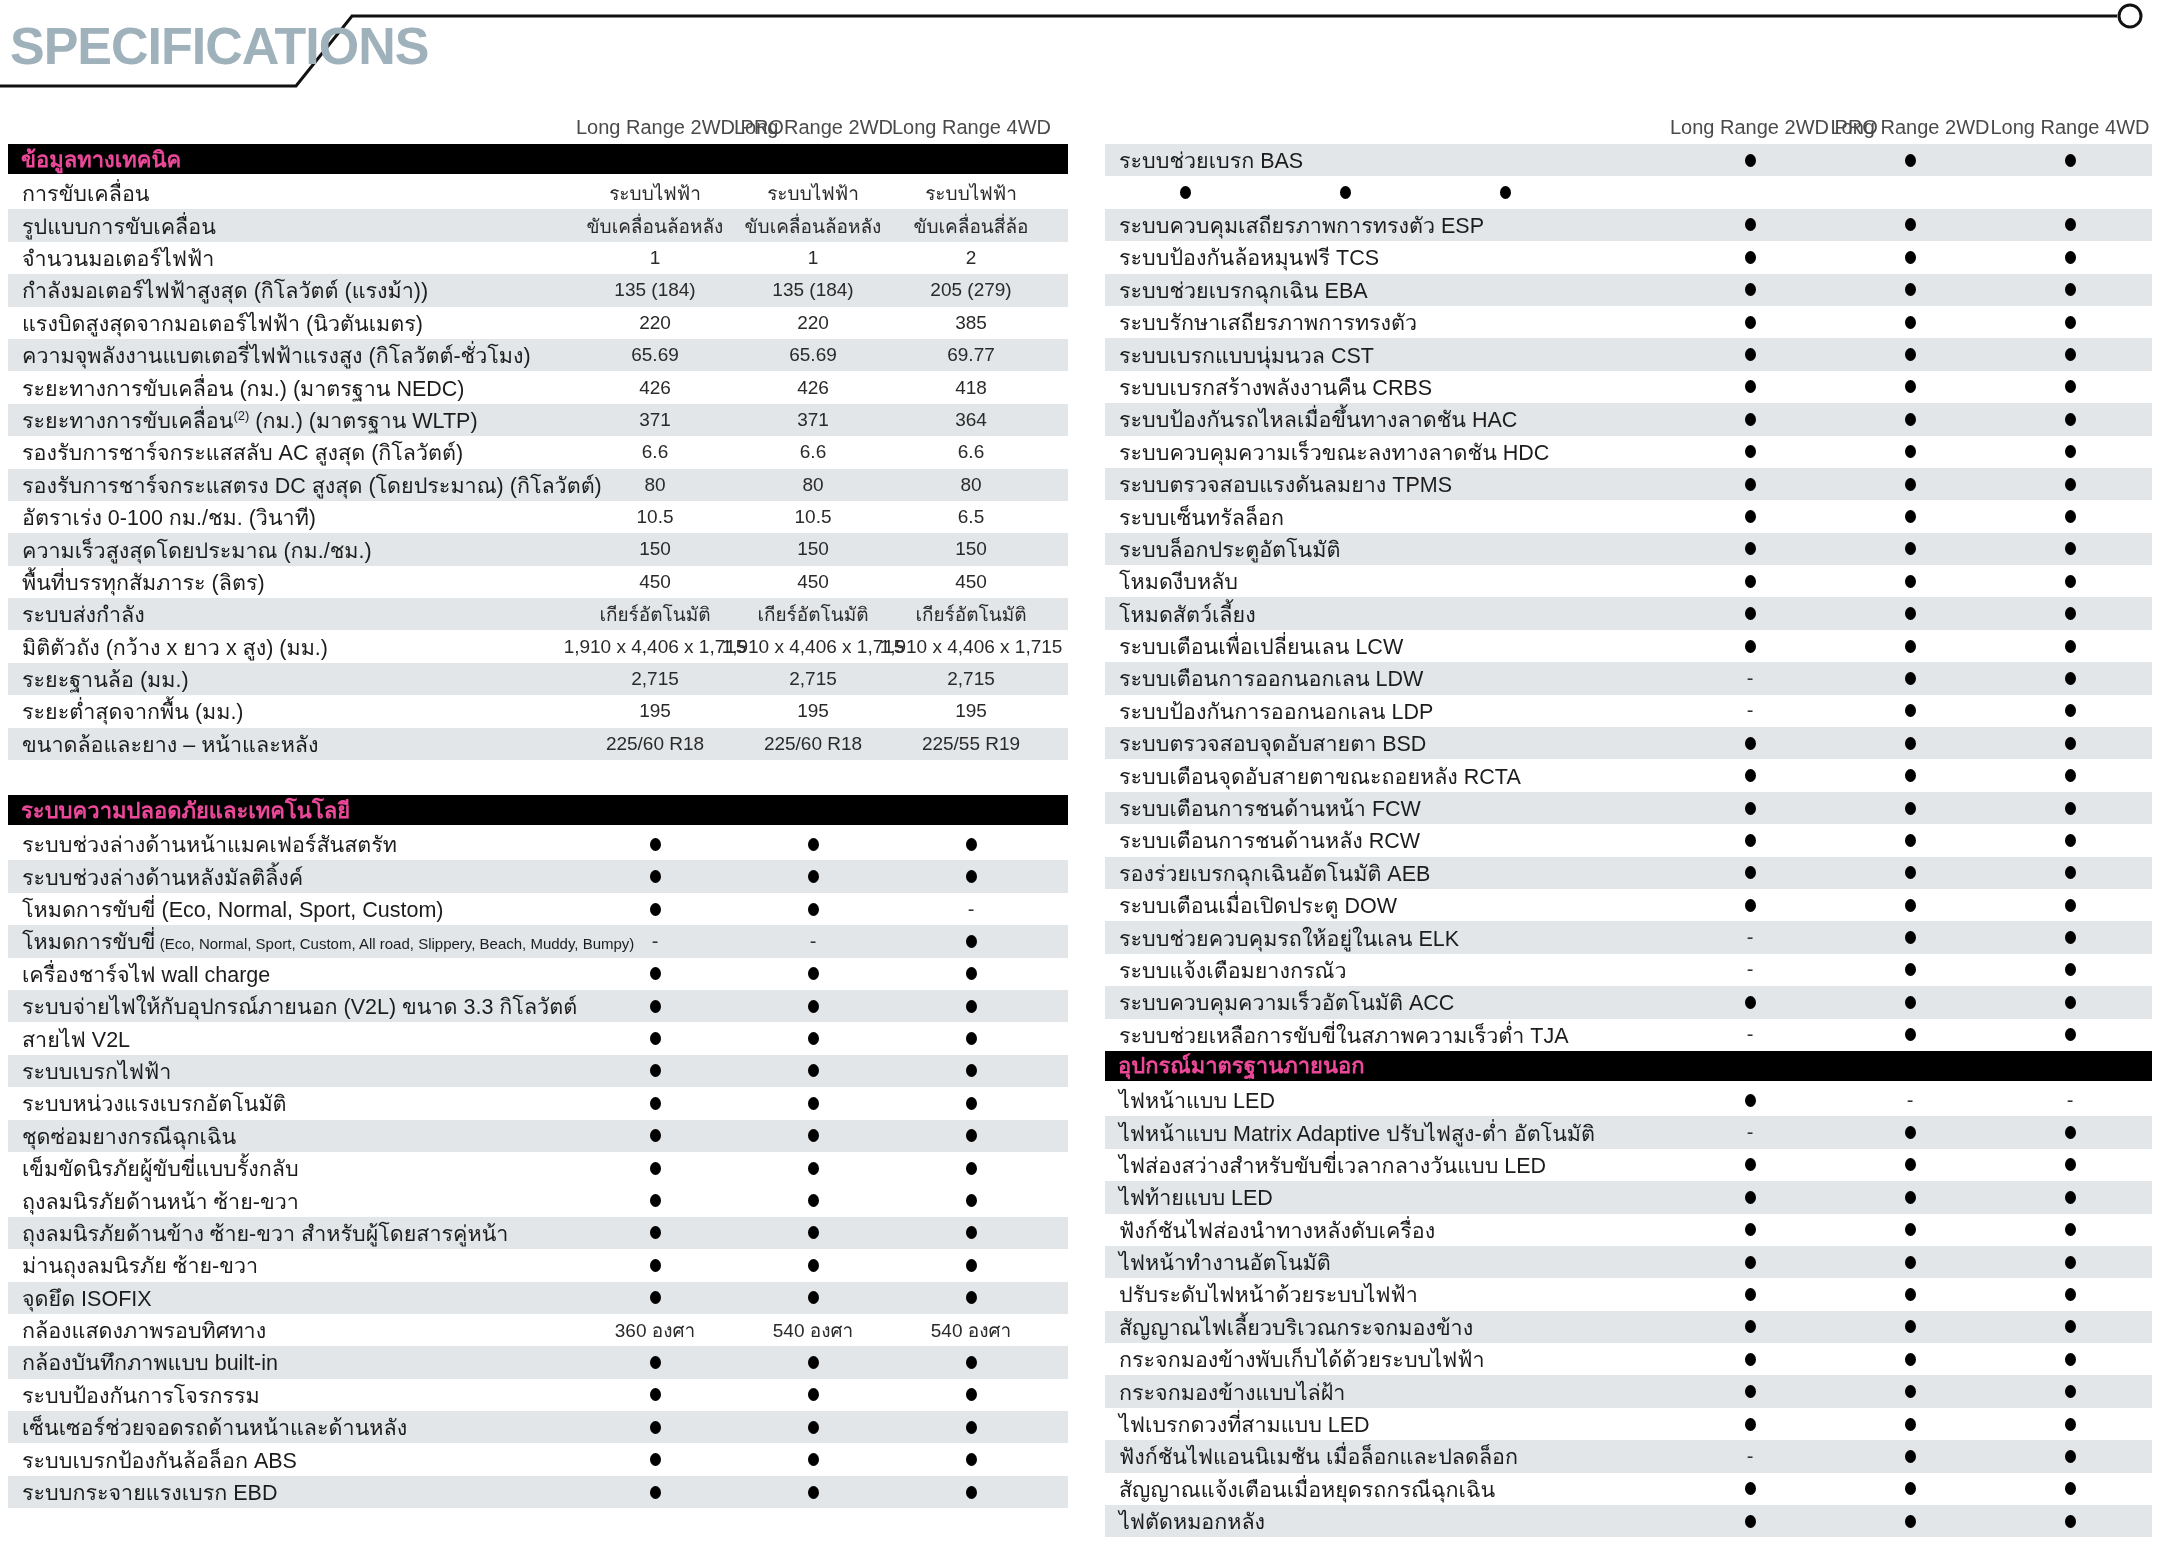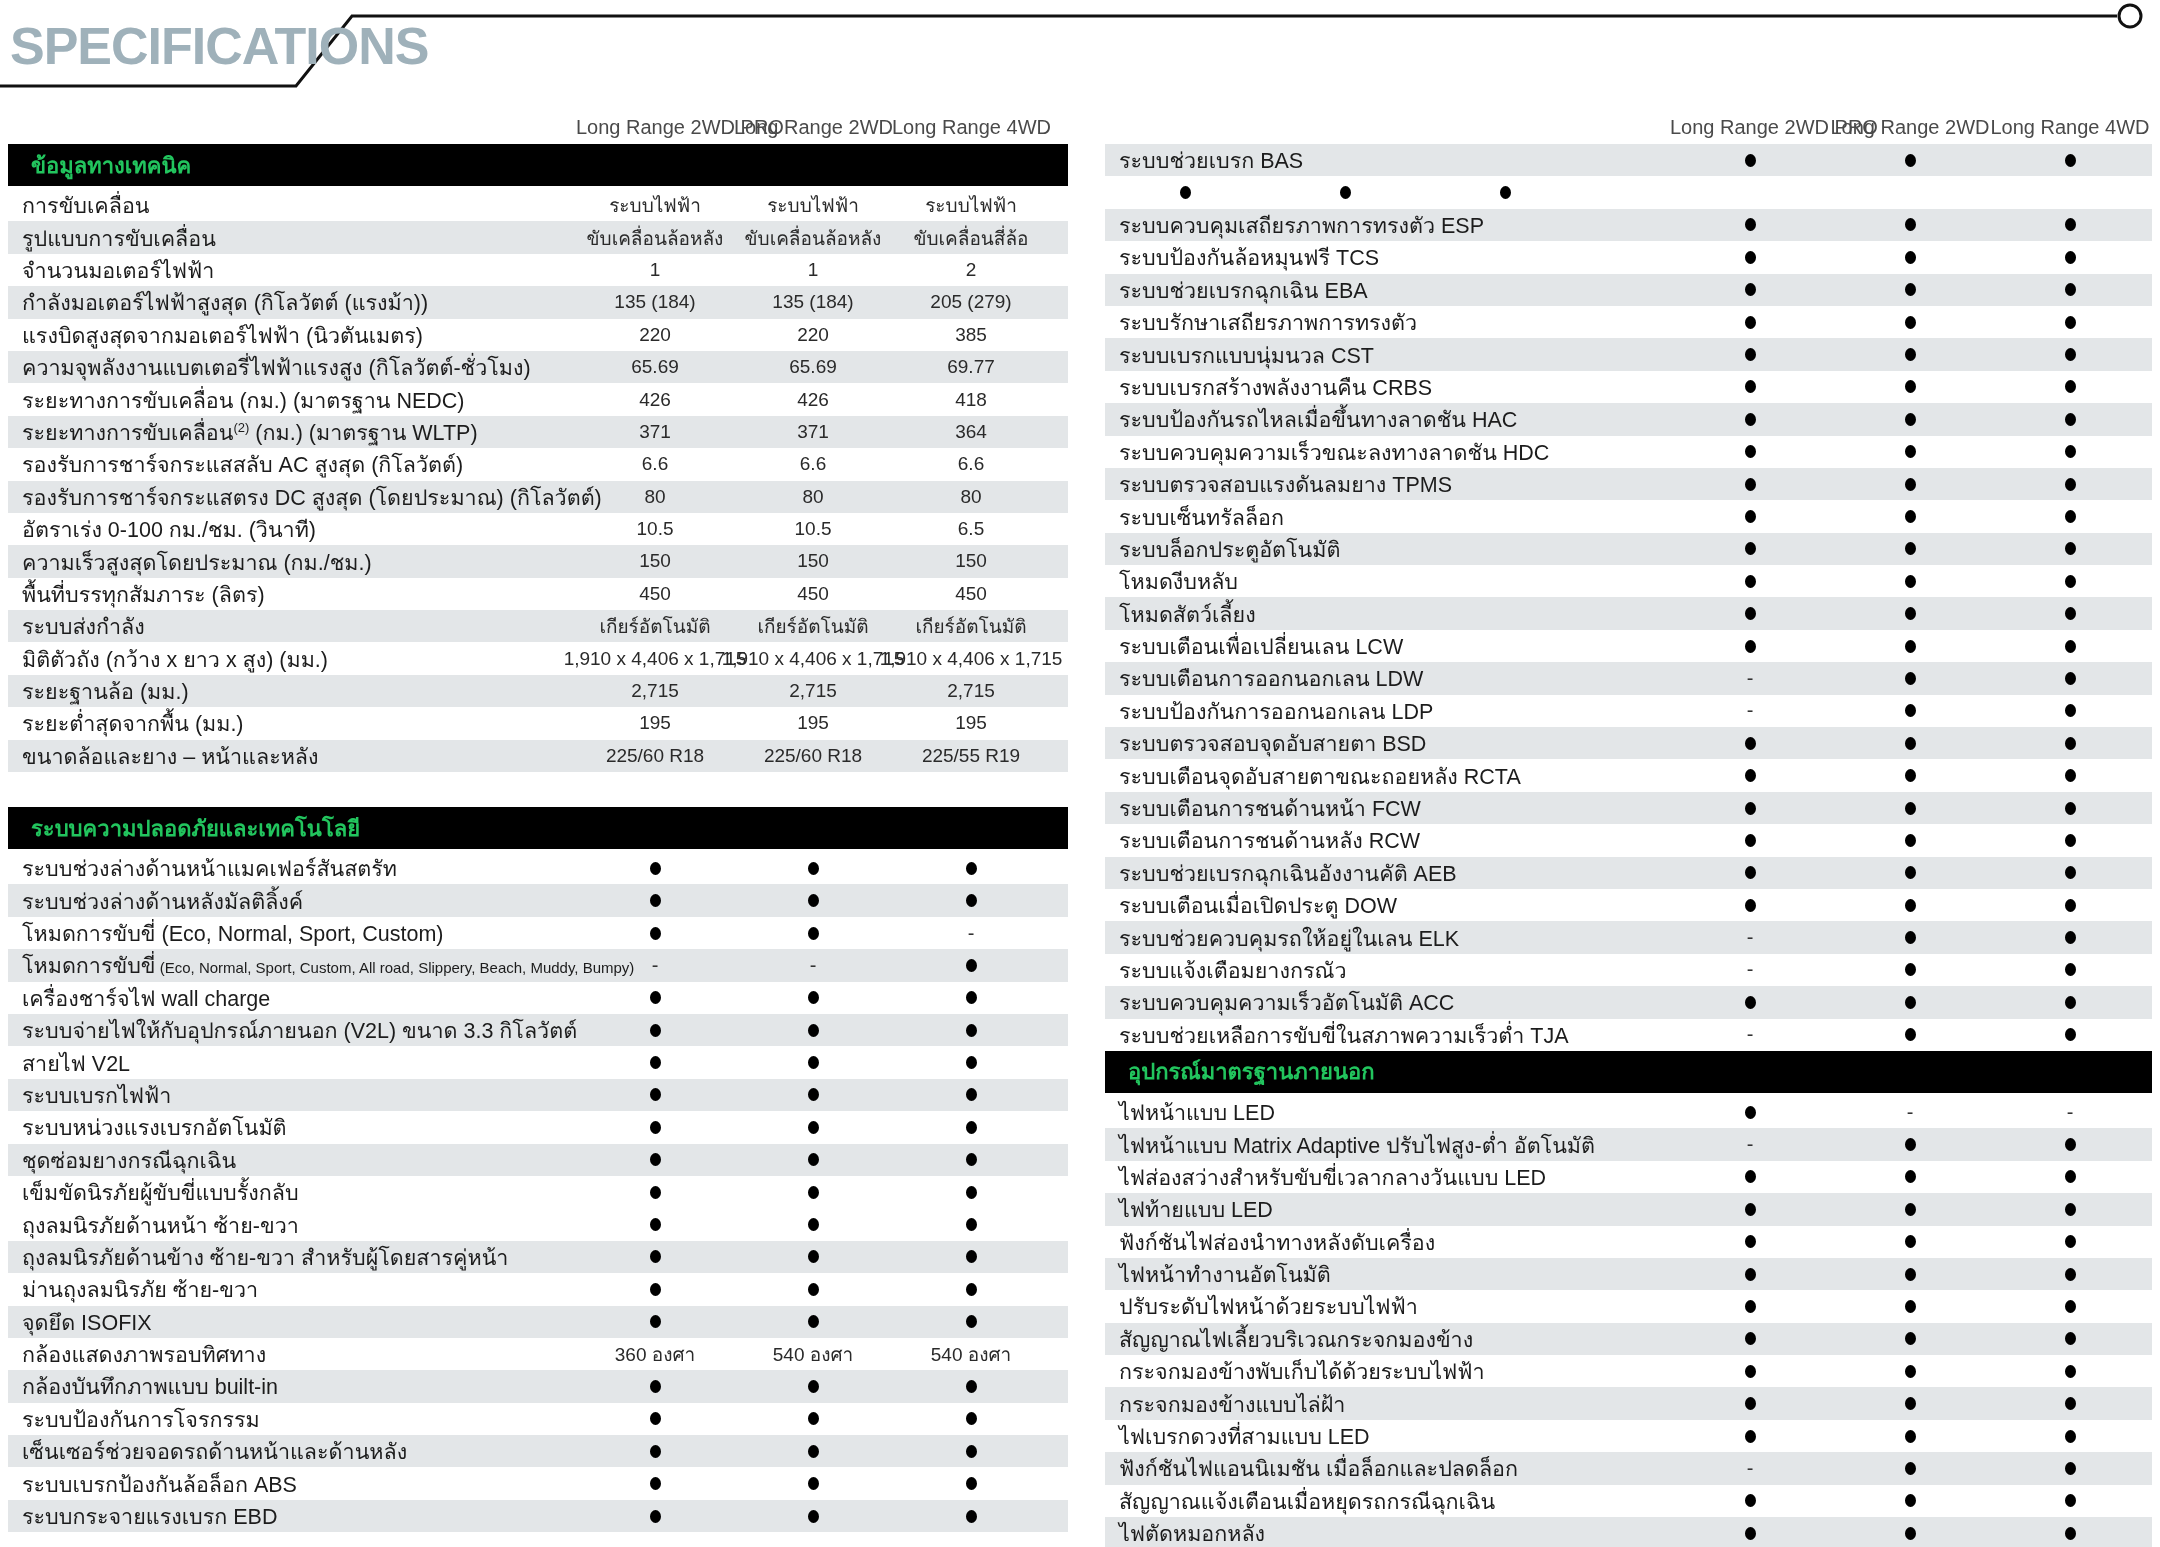--- a/index.html
+++ b/index.html
@@ -19,24 +19,24 @@
   .tcol{position:absolute;top:110px;}
   .tcol.left{left:8px;width:1060px;--labelw:568px;--cellw:158px;}
   .tcol.right{left:1105px;width:1047px;--labelw:565px;--cellw:160px;}
   .colheads{height:34px;display:flex;align-items:center;}
   .colheads .spacer{width:var(--labelw);flex:none;}
   .chead{
     width:var(--cellw);flex:none;text-align:center;
     font-size:20px;color:#4a4a4a;white-space:nowrap;
   }
   .sechead{
-    height:42px;background:#000;color:#22c55e;
+    height:30px;background:#000;color:#ec4899;
     display:flex;align-items:center;
     font-size:22px;font-weight:700;
-    padding-left:23px;margin-bottom:3px;box-sizing:border-box;
+    padding-left:13px;margin-bottom:3px;box-sizing:border-box;
   }
   .secgap{height:35px;}
   .row{display:flex;align-items:center;height:32.4px;}
   .row.shade{background:#e3e6e8;}
   .lbl{
     width:var(--labelw);flex:none;box-sizing:border-box;
     padding-left:14px;font-size:21.5px;color:#1c1c1c;
     white-space:nowrap;overflow:visible;
   }
   .lbl sup{font-size:13px;}
@@ -684,21 +684,21 @@
             <span class="dot"></span>
           </div>
           <div class="cell">
             <span class="dot"></span>
           </div>
           <div class="cell">
             <span class="dot"></span>
           </div>
         </div>
         <div class="row shade">
-          <div class="lbl">ระบบช่วยเบรกฉุกเฉินอังงานคัติ AEB</div>
+          <div class="lbl">รองร่วยเบรกฉุกเฉินอัตโนมัติ AEB</div>
           <div class="cell">
             <span class="dot"></span>
           </div>
           <div class="cell">
             <span class="dot"></span>
           </div>
           <div class="cell">
             <span class="dot"></span>
           </div>
         </div>

